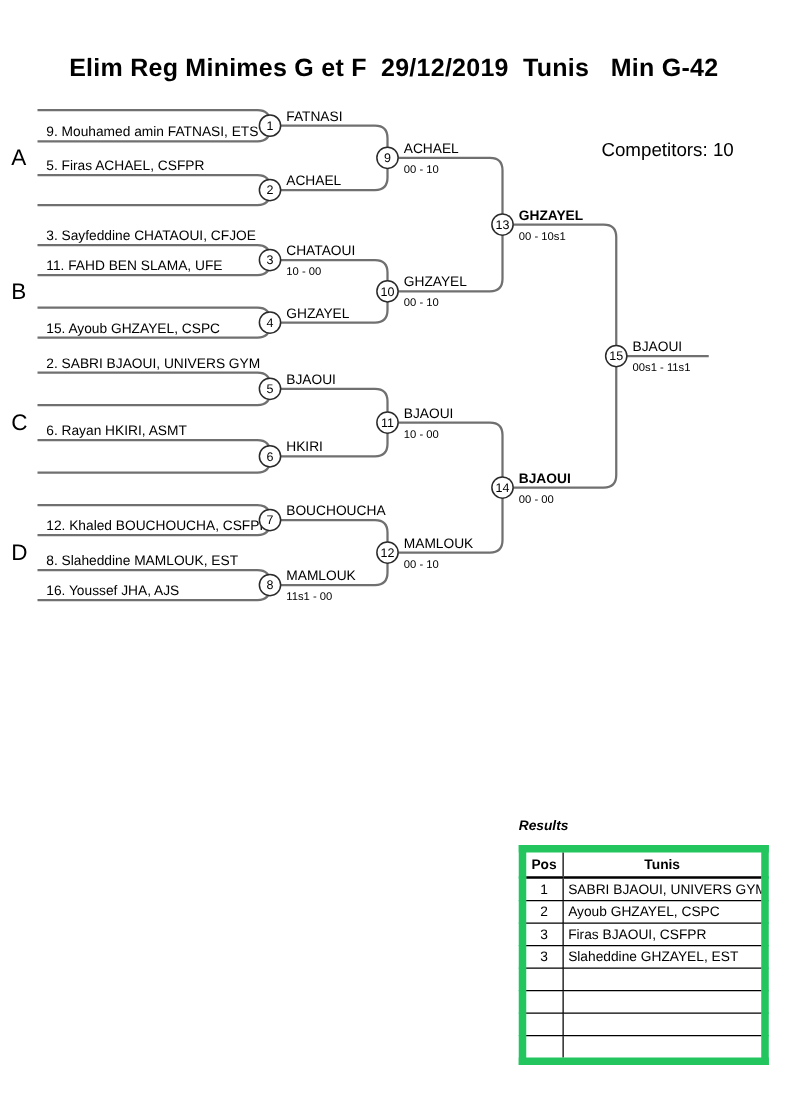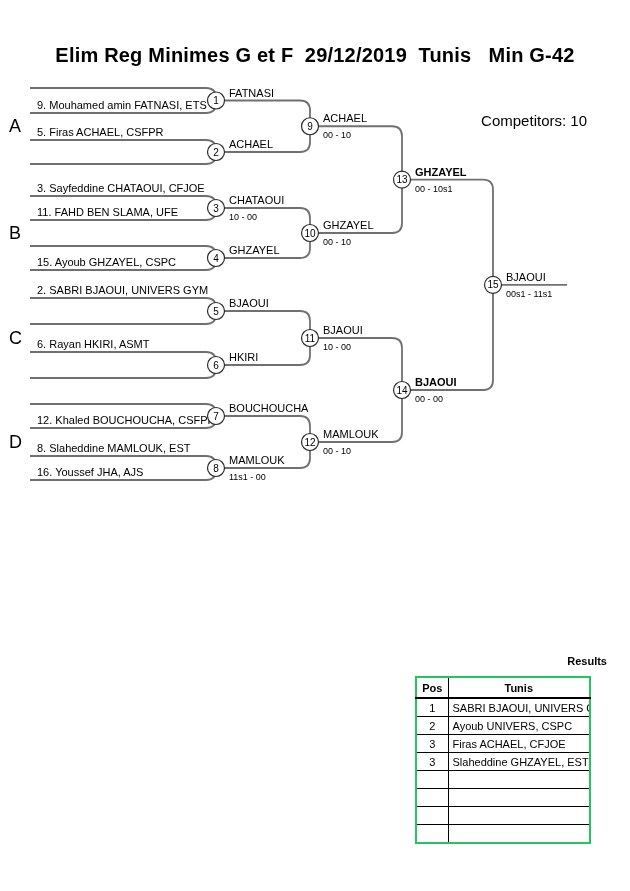--- a/index.html
+++ b/index.html
@@ -9,27 +9,27 @@
   }
   .title{
     position:absolute;top:44px;left:0;right:0;text-align:center;
     font-size:20px;font-weight:bold;white-space:pre;letter-spacing:.2px;
   }
   .competitors{
     position:absolute;top:70px;right:43px;font-size:15px;margin-top:42px;
   }
   svg.bracket{position:absolute;left:0;top:0;font-family:"Liberation Sans", sans-serif;}
   .results-title{
-    position:absolute;top:655px;left:415px;width:192px;text-align:right;
-    font-size:11px;font-weight:bold;
+    position:absolute;top:655px;left:415px;width:192px;text-align:left;
+    font-size:11px;font-weight:bold;font-style:italic;
   }
   table.results{
-    position:absolute;top:676px;left:415px;width:176px;
+    position:absolute;top:676px;left:415px;width:200px;
     border-collapse:collapse;table-layout:fixed;
-    border:2px solid #22c55e;font-size:11px;
+    border:6px solid #22c55e;font-size:11px;
   }
   table.results th,table.results td{
     border:1px solid #000;height:17px;padding:0 4px;overflow:hidden;white-space:nowrap;
   }
   table.results thead th{border-bottom:2px solid #000;font-weight:bold;text-align:center;padding:1px 2px;}
   table.results col.c-pos{width:32px;}
   table.results td.pos{text-align:center;padding:0;}
   table.results td.name{text-align:left;}
 </style>
 </head>
@@ -155,25 +155,25 @@
         <th>Tunis</th>
       </tr>
     </thead>
     <tbody id="results-body">
         <tr>
           <td class="pos">1</td>
           <td class="name">SABRI BJAOUI, UNIVERS GYM</td>
         </tr>
         <tr>
           <td class="pos">2</td>
-          <td class="name">Ayoub UNIVERS, CSPC</td>
+          <td class="name">Ayoub GHZAYEL, CSPC</td>
         </tr>
         <tr>
           <td class="pos">3</td>
-          <td class="name">Firas ACHAEL, CFJOE</td>
+          <td class="name">Firas BJAOUI, CSFPR</td>
         </tr>
         <tr>
           <td class="pos">3</td>
           <td class="name">Slaheddine GHZAYEL, EST</td>
         </tr>
         <tr>
           <td class="pos"></td>
           <td class="name"></td>
         </tr>
         <tr>

